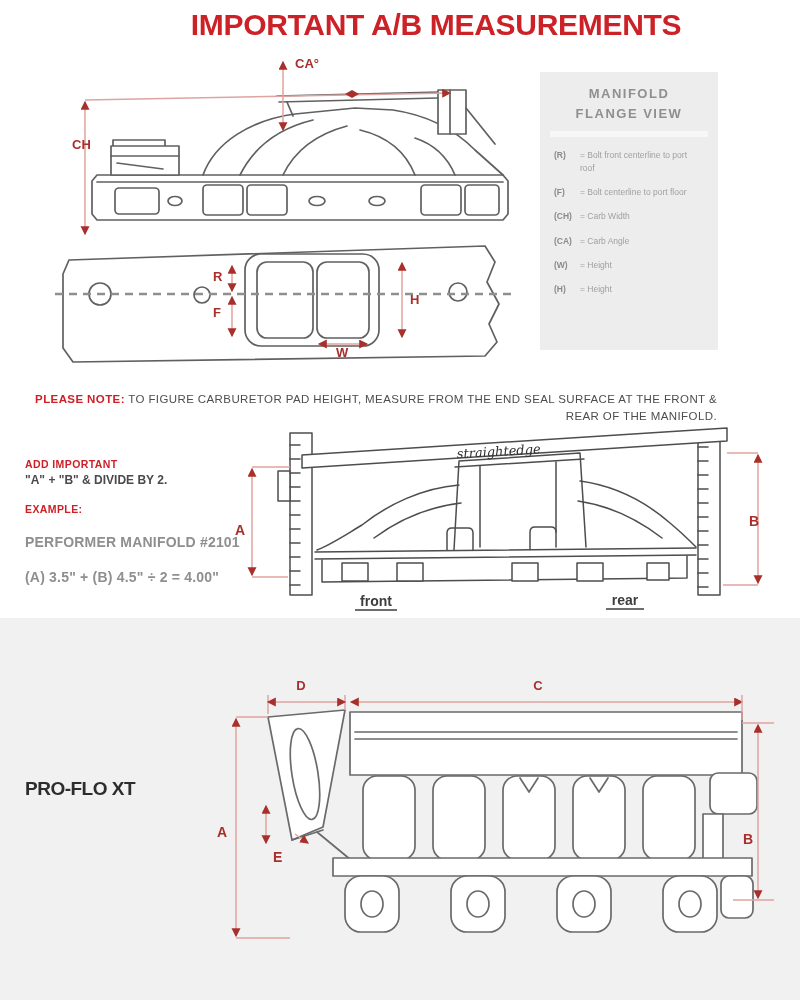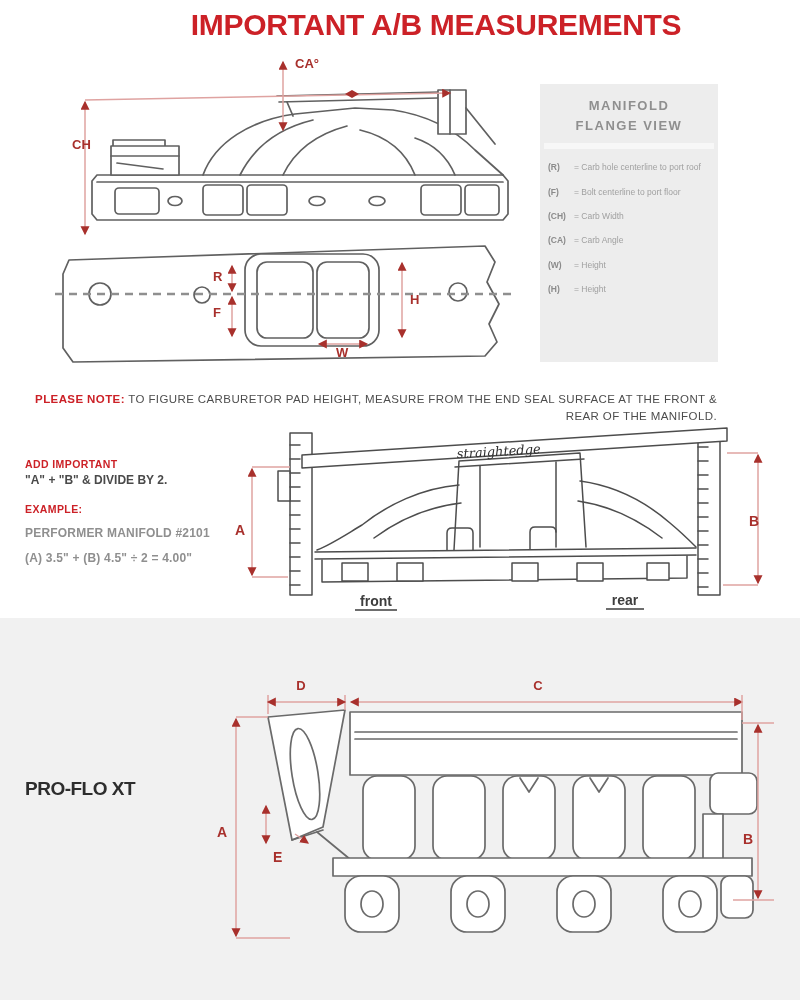--- a/index.html
+++ b/index.html
@@ -3,36 +3,36 @@
 <meta charset="utf-8">
 <style>
   html,body{margin:0;padding:0;background:#ffffff;}
   .page{position:relative;width:800px;height:1000px;background:#ffffff;overflow:hidden;
         font-family:"Liberation Sans",sans-serif;}
   .abs{position:absolute;}
   .title{top:8px;left:0;width:100%;text-align:center;font-size:30px;font-weight:bold;
          color:#cc2127;letter-spacing:-0.3px;margin-left:36px;}
   .sec-gray{top:618px;left:0;width:800px;height:382px;background:#f1f1f1;}
   
-  .legend{top:84px;left:540px;width:178px;height:278px;background:#ededed;box-sizing:border-box;
-          padding:12px 8px;}
+  .legend{top:72px;left:540px;width:178px;height:278px;background:#ededed;box-sizing:border-box;
+          padding:12px 14px;}
   .legend-title{font-size:13px;font-weight:bold;color:#8f8f8f;letter-spacing:1.5px;
                 text-align:center;line-height:1.55;}
   .legend-div{height:6px;background:#f7f7f7;margin:7px -4px 12px -4px;}
   .legend-entry{display:flex;font-size:8.5px;color:#a0a0a0;line-height:1.45;margin-bottom:12px;}
   .legend-entry .k{font-weight:bold;color:#8b8b8b;width:26px;flex:0 0 26px;}
   .legend-entry .d{flex:1;}
   
   .note{top:391px;left:25px;width:692px;font-size:11.5px;letter-spacing:0.4px;
         color:#4d4d4d;line-height:1.45;text-align:right;}
   .note .lbl{color:#cc2127;font-weight:bold;}
   .instr{top:458px;left:25px;width:240px;}
   .instr .red{color:#cc2127;font-weight:bold;font-size:10.5px;letter-spacing:0.4px;}
   .instr .dark{color:#4a4a4a;font-weight:bold;font-size:12px;margin-top:3px;}
-  .instr .gray{color:#8f8f8f;font-weight:bold;font-size:12px;margin-top:11px;letter-spacing:0.2px;}
+  .instr .gray{color:#8f8f8f;font-weight:bold;font-size:14px;margin-top:19px;letter-spacing:0.2px;}
   .instr .gap{height:16px;}
   .proflo{top:778px;left:25px;font-size:19px;font-weight:bold;color:#2d2d2d;
           line-height:1.16;letter-spacing:-0.5px;}
   
   svg{display:block;}
   .art{stroke:#606060;stroke-width:1.7;fill:none;stroke-linejoin:round;stroke-linecap:round;}
   .artf{stroke:#606060;stroke-width:1.7;fill:#ffffff;stroke-linejoin:round;}
   .art2{stroke:#4d4d4d;stroke-width:1.5;fill:none;stroke-linejoin:round;stroke-linecap:round;}
   .artf2{stroke:#4d4d4d;stroke-width:1.5;fill:#ffffff;stroke-linejoin:round;}
   .art3{stroke:#6a6a6a;stroke-width:1.7;fill:none;stroke-linejoin:round;stroke-linecap:round;}
@@ -125,21 +125,21 @@
   </svg>
 
   <div class="abs legend">
     <div class="legend-title">
       <div>MANIFOLD</div>
       <div>FLANGE VIEW</div>
     </div>
     <div class="legend-div"></div>
     <div class="legend-entry">
       <span class="k">(R)</span>
-      <span class="d">= Carb hole centerline to port roof</span>
+      <span class="d">= Bolt front centerline to port roof</span>
     </div>
     <div class="legend-entry">
       <span class="k">(F)</span>
       <span class="d">= Bolt centerline to port floor</span>
     </div>
     <div class="legend-entry">
       <span class="k">(CH)</span>
       <span class="d">= Carb Width</span>
     </div>
     <div class="legend-entry">

